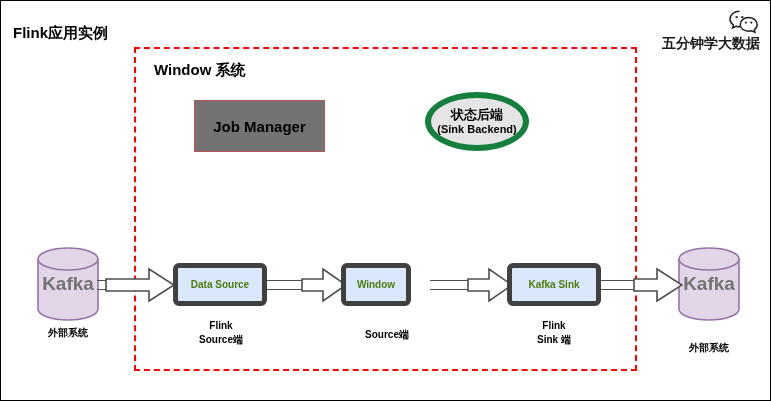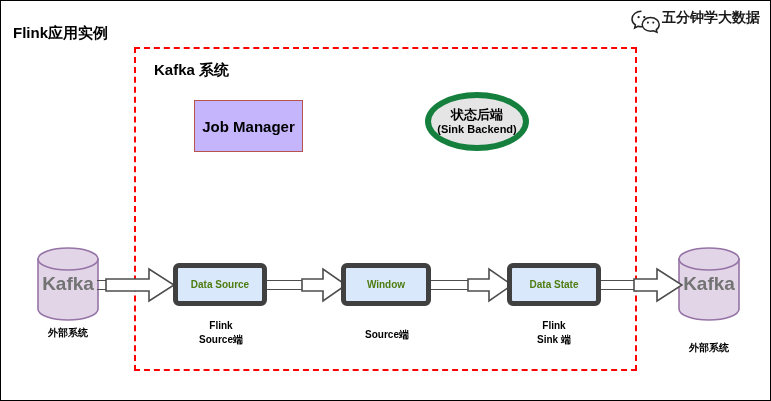--- a/index.html
+++ b/index.html
@@ -18,22 +18,23 @@
   }
 
   
   .page-title{
     position:absolute;left:12px;top:10px;
     font-size:15px;font-weight:bold;color:#000000;
     letter-spacing:0px;white-space:nowrap;margin-top:13px;
   }
   .brand{
     position:absolute;right:10px;top:8px;
-    display:flex;align-items:flex-start;
-    white-space:nowrap;
+    display:flex;align-items:flex-end;
+    white-space:nowrap;
+    flex-direction:column;
   }
   .brand-label{
     font-size:14px;font-weight:bold;color:#1a1a1a;
   }
   .wechat-icon{width:32px;height:26px;display:block;}
 
   
   .flink-region{
     position:absolute;
     left:133px;top:46px;width:503px;height:324px;
@@ -42,22 +43,22 @@
     background:transparent;
   }
   .flink-region-label{
     position:absolute;left:153px;top:60px;
     font-size:15px;font-weight:bold;color:#000000;
     white-space:nowrap;
   }
 
   
   .job-manager{
-    position:absolute;left:193px;top:99px;width:109px;height:52px;
-    background:#c4b5fd;border:1px solid #b85450;
+    position:absolute;left:193px;top:99px;width:131px;height:52px;
+    background:#737373;border:1px solid #b85450;
     box-sizing:border-box;
     display:flex;align-items:center;justify-content:center;
     font-size:15px;font-weight:bold;color:#000000;
     white-space:nowrap;
   }
 
   
   .state-backend{
     position:absolute;left:424px;top:91px;width:104px;height:59px;
     background:#e5e5e5;border:6px solid #15803d;
@@ -86,21 +87,21 @@
   
   .pbox{
     position:absolute;height:43px;
     background:#dae8fc;border:5px solid #404040;
     border-radius:6px;box-sizing:border-box;
     display:flex;align-items:center;justify-content:center;
     font-size:10px;font-weight:bold;color:#4d7c0f;
     white-space:nowrap;
   }
   .pbox-source{left:172px;top:262px;width:94px;}
-  .pbox-window{left:340px;top:262px;width:90px;}
+  .pbox-window{left:340px;top:262px;width:70px;}
   .pbox-sink{left:506px;top:262px;width:94px;}
 
   
   .arrow{position:absolute;height:36px;}
   .arrow svg{display:block;width:100%;height:100%;}
   .arrow-1{left:104px;top:266px;width:70px;}
   .arrow-2{left:300px;top:266px;width:46px;}
   .arrow-3{left:466px;top:266px;width:46px;}
   .arrow-4{left:632px;top:266px;width:50px;}
 
@@ -142,21 +143,21 @@
           <circle cx="14.3" cy="8.2" r="1.15"></circle>
           <circle cx="17.9" cy="13.6" r="1.05"></circle>
           <circle cx="23.3" cy="13.6" r="1.05"></circle>
         </g>
       </svg>
     </span>
     <span class="brand-label">五分钟学大数据</span>
   </div>
 
   <div class="flink-region"></div>
-  <div class="flink-region-label">Kafka 系统</div>
+  <div class="flink-region-label">Window 系统</div>
 
   <div class="job-manager">Job Manager</div>
 
   <div class="state-backend">
     <span class="sb-cn">状态后端</span>
     <span class="sb-en">(Sink Backend)</span>
   </div>
 
   <div class="cylinder cyl-left">
     <svg viewBox="0 0 64 76" xmlns="http://www.w3.org/2000/svg">
@@ -195,21 +196,21 @@
     </svg>
   </div>
   <div class="arrow arrow-4">
     <svg viewBox="0 0 50 36" preserveAspectRatio="none" xmlns="http://www.w3.org/2000/svg">
       <path d="M1 12 L24 12 L24 2 L49 18 L24 34 L24 24 L1 24 Z" fill="#ffffff" stroke="#4d4d4d" stroke-width="1.6"></path>
     </svg>
   </div>
 
   <div class="pbox pbox-source">Data Source</div>
   <div class="pbox pbox-window">Window</div>
-  <div class="pbox pbox-sink">Data State</div>
+  <div class="pbox pbox-sink">Kafka Sink</div>
 
   <div class="caption cap-ext-left">外部系统</div>
   <div class="caption cap-src">Flink
 Source端</div>
   <div class="caption cap-inner">Source端</div>
   <div class="caption cap-sink">Flink
 Sink 端</div>
   <div class="caption cap-ext-right">外部系统</div>
 
 </div>

